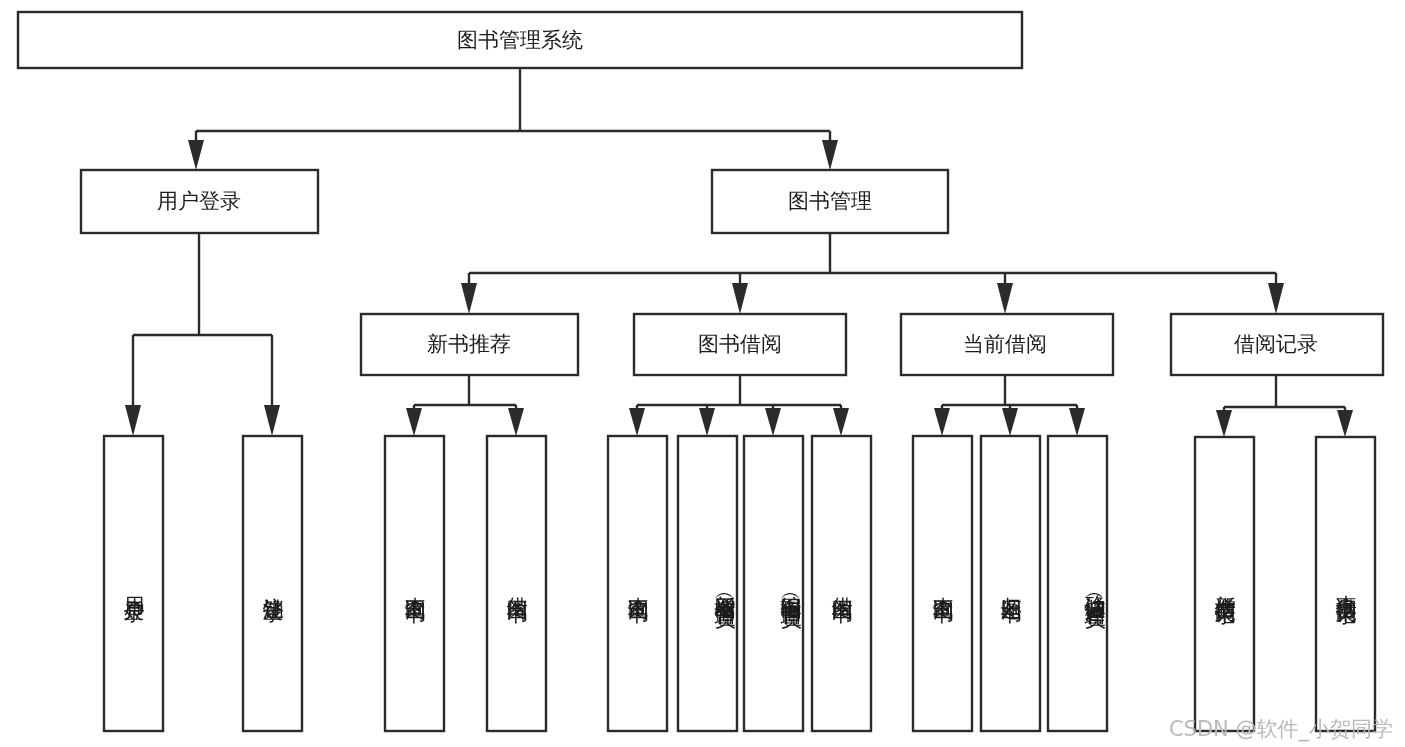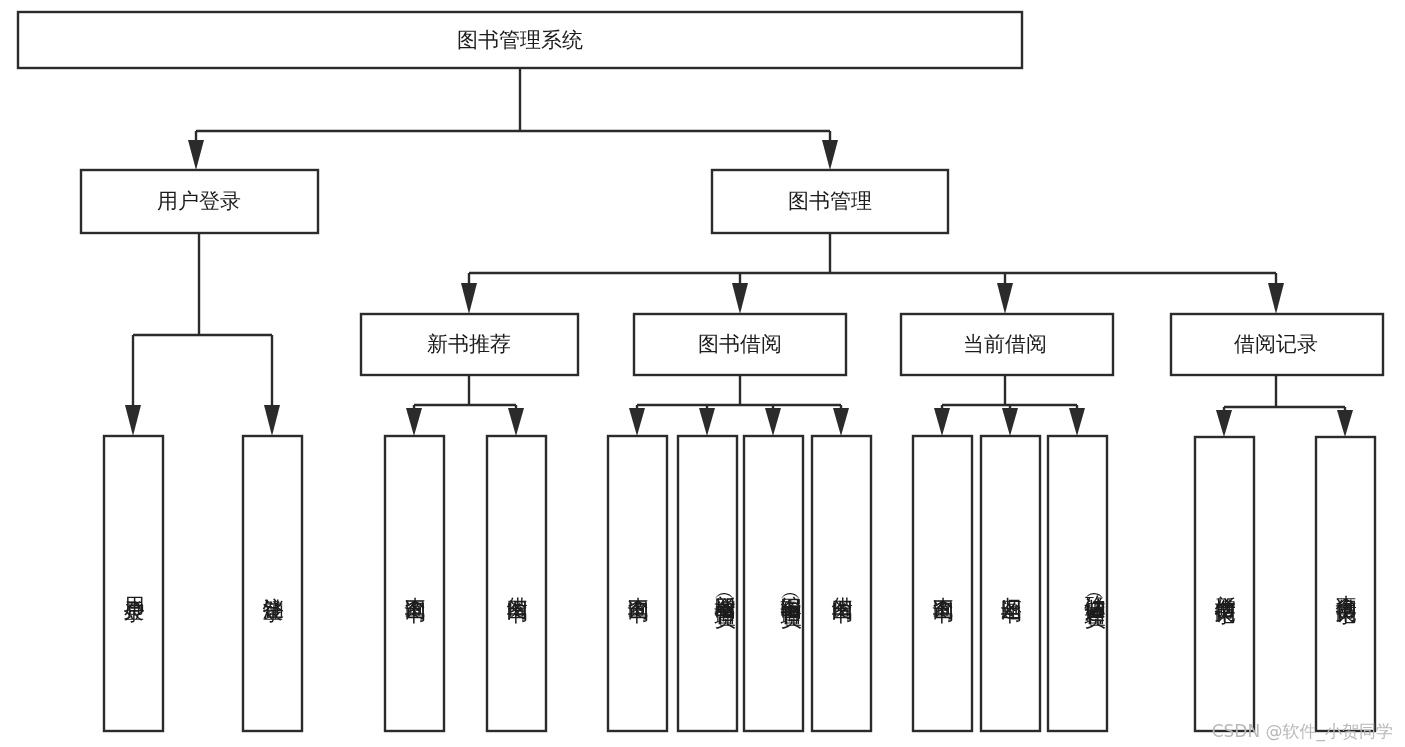--- a/index.html
+++ b/index.html
@@ -65,21 +65,21 @@
     pointer-events: none;
   }
   .vlabel.center {
     align-items: center;
   }
   .watermark {
     position: absolute;
     right: 12px;
     bottom: 4px;
     font-family: "DejaVu Sans", "Liberation Sans", sans-serif;
-    font-size: 17px;
+    font-size: 21px;
     color: #b9b9b9;
     white-space: nowrap;
     user-select: none;
   }
 </style>
 </head>
 <body>
 
 <div id="diagram-root">
 

